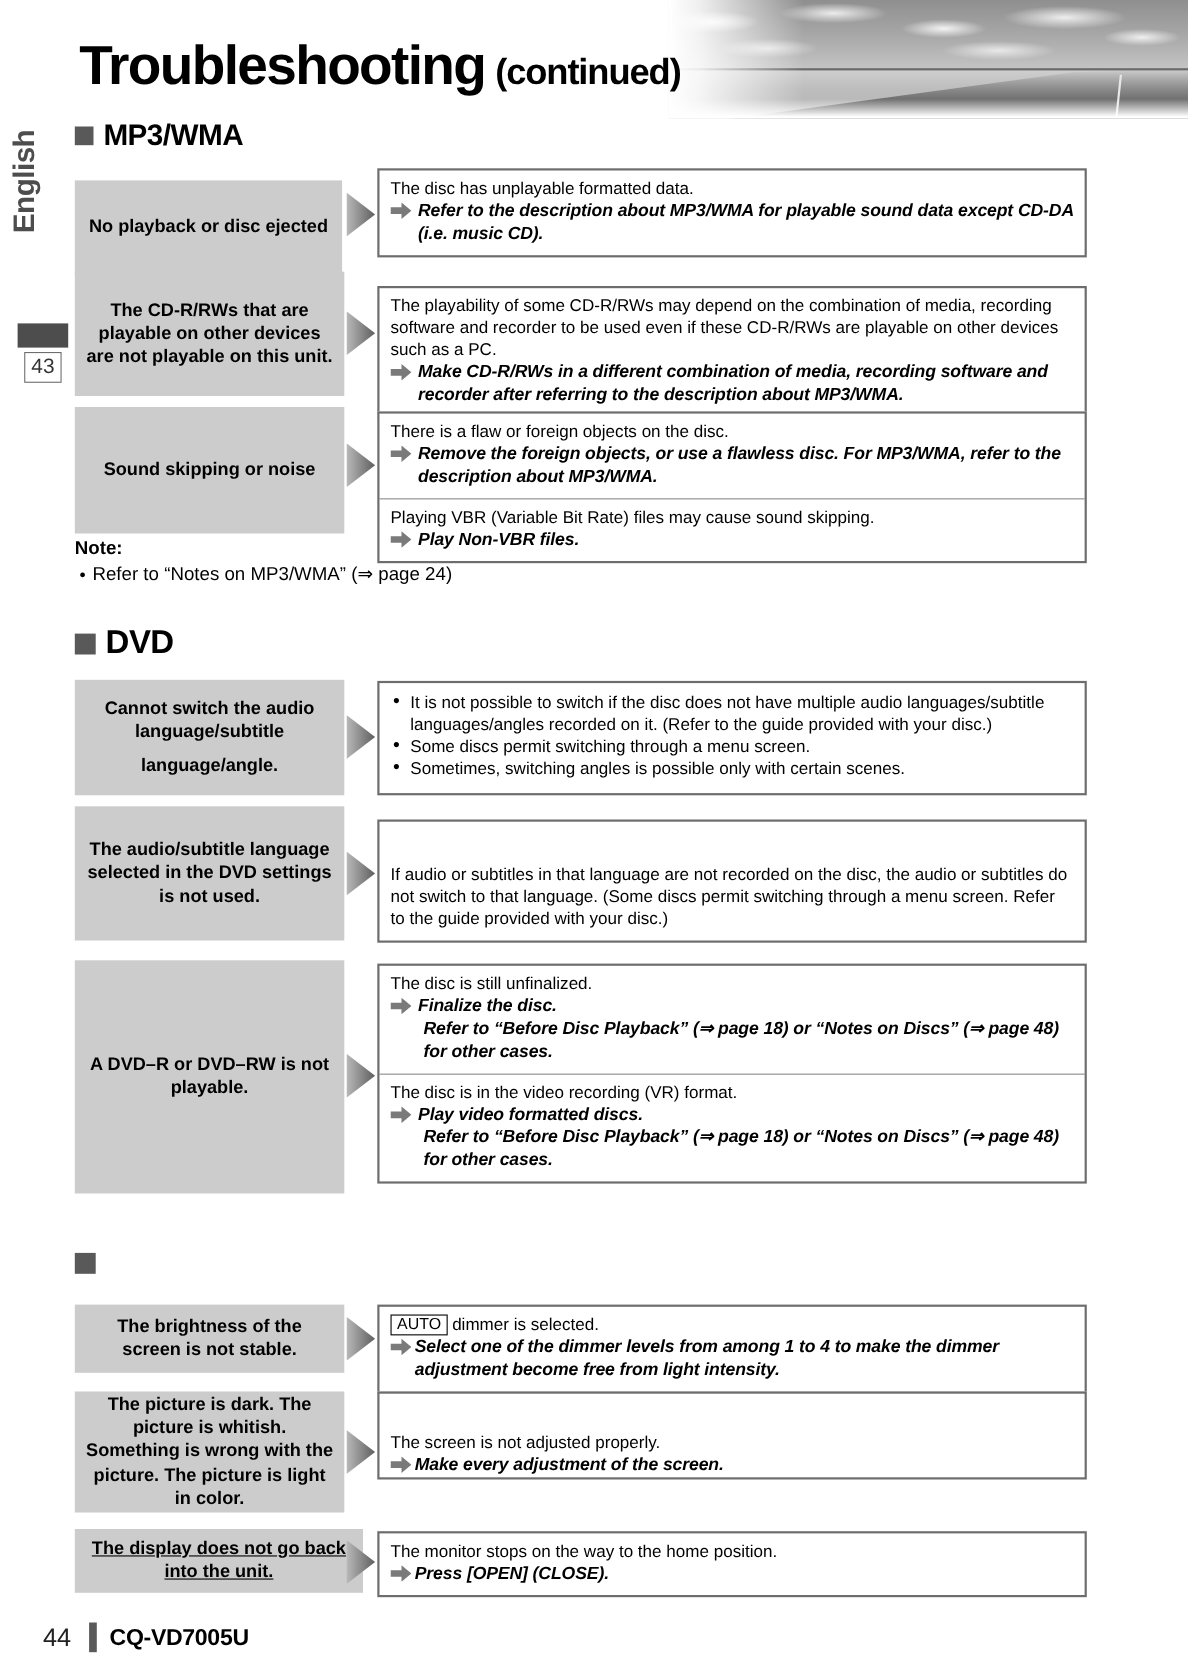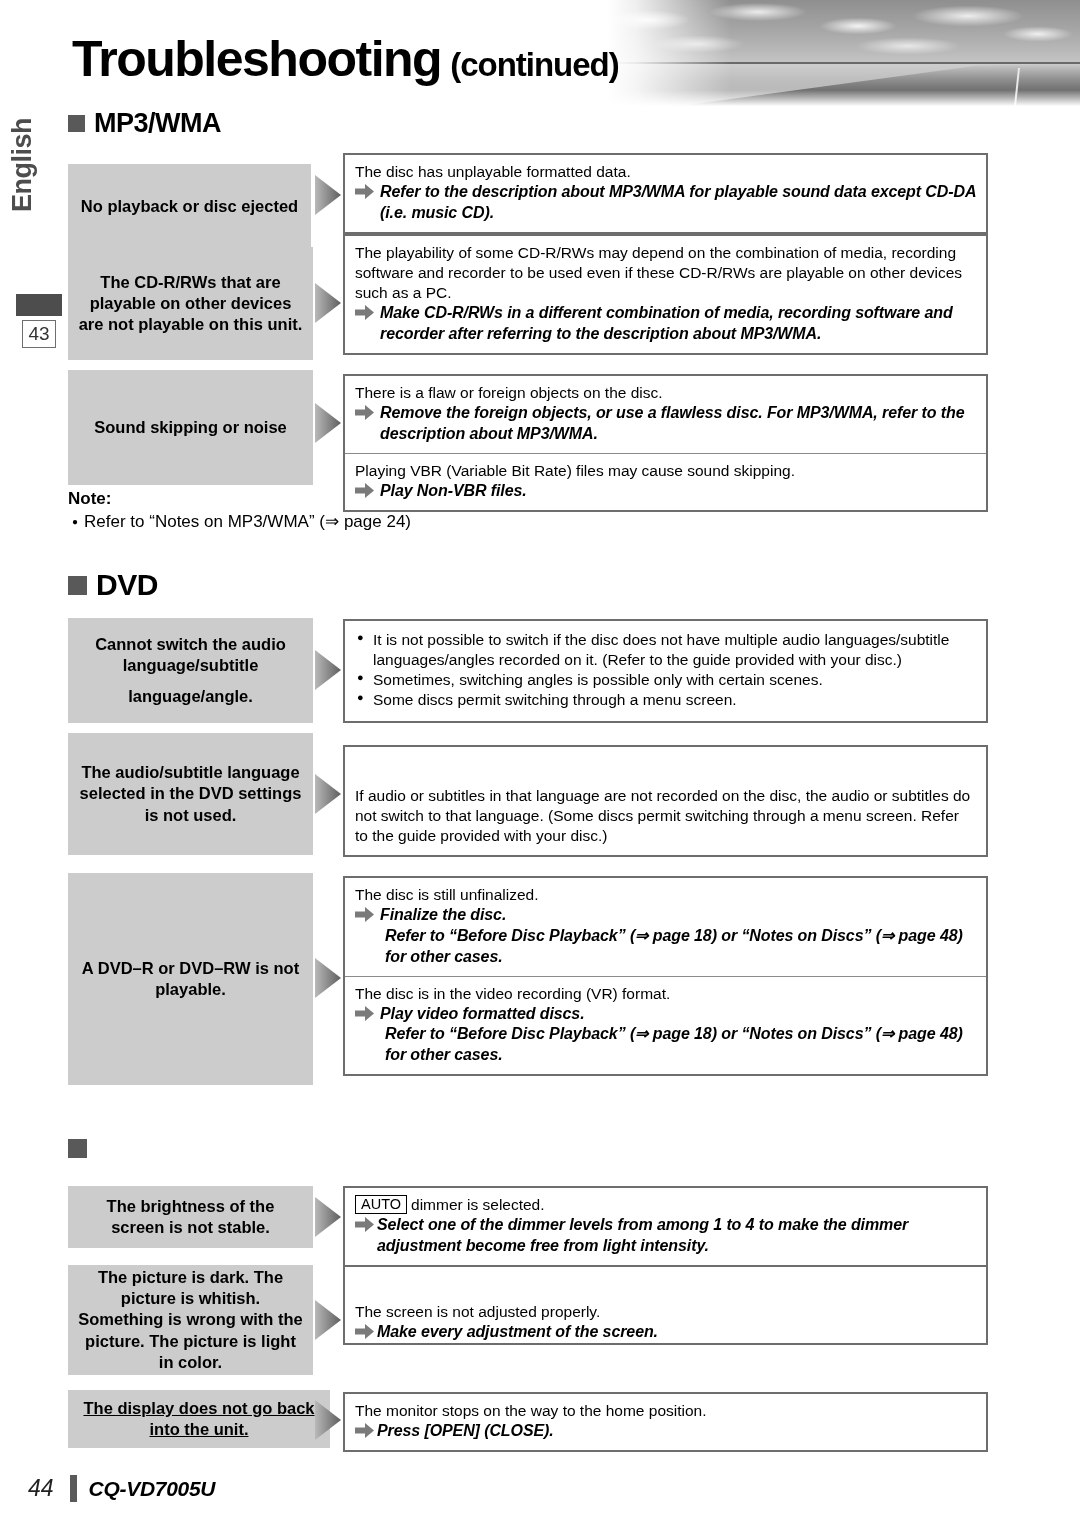--- a/index.html
+++ b/index.html
@@ -138,21 +138,21 @@
   #note .nb { font-size:17px; padding-left:4px; margin-top:2px; }
   #note .nb:before { content:"\25CF"; font-size:10px; margin-right:6px; vertical-align:2px; }
 
   
   .key {
     display:inline-block; border:1.5px solid #000; padding:0px 5px;
     font-size:14.5px; line-height:17px; margin-right:4px; vertical-align:1px;
   }
 
   
-  #footer { position:absolute; left:28px; top:1475px; display:flex; align-items:center;font-style:italic; }
+  #footer { position:absolute; left:39px; top:1475px; display:flex; align-items:center; }
   #footer .pg { font-size:23px; color:#222; margin-right:16px; }
   #footer .tick { width:7px; height:27px; background:#5a5a5a; margin-right:12px; }
   #footer .model { font-size:21px; font-weight:bold; letter-spacing:-0.3px; }
 </style>
 </head>
 <body>
 
 <div id="banner">
   <div class="sky"></div>
   <div class="ground"></div>
@@ -215,21 +215,21 @@
 </div>
 
 <div class="sym" style="top:247px; height:113px; width:245px;">
   <span>The CD-R/RWs that are playable on other devices are not playable on this unit.</span>
 </div>
 <div class="arrow" style="left:315px; top:283px;">
   <svg width="26" height="40" viewBox="0 0 26 40">
       <polygon points="0,0 26,20 0,40" fill="url(#g1)"></polygon>
     </svg>
 </div>
-<div class="boxgroup" style="top:234px;">
+<div class="boxgroup" style="top:260px;">
   <div class="cell">
     <div class="plain">The playability of some CD-R/RWs may depend on the combination of media, recording software and recorder to be used even if these CD-R/RWs are playable on other devices such as a PC.</div>
     <div class="act">
       <span class="ar"><svg width="19" height="15" viewBox="0 0 19 15">
             <polygon points="0,4.5 10,4.5 10,0 19,7.5 10,15 10,10.5 0,10.5" fill="#7a7a7a"></polygon>
           </svg></span>
       <span>Make CD-R/RWs in a different combination of media, recording software and recorder after referring to the description about MP3/WMA.</span>
     </div>
   </div>
 </div>
@@ -273,22 +273,22 @@
   <span style="display:block; margin-top:9px;">language/angle.</span>
 </div>
 <div class="arrow" style="left:315px; top:650px;">
   <svg width="26" height="40" viewBox="0 0 26 40">
       <polygon points="0,0 26,20 0,40" fill="url(#g1)"></polygon>
     </svg>
 </div>
 <div class="boxgroup" style="top:619px;">
   <div class="cell bullets" style="padding-top:9px; padding-bottom:10px;">
     <div class="b"><span>It is not possible to switch if the disc does not have multiple audio languages/subtitle languages/angles recorded on it. (Refer to the guide provided with your disc.)</span></div>
+    <div class="b"><span>Some discs permit switching through a menu screen.</span></div>
     <div class="b"><span>Sometimes, switching angles is possible only with certain scenes.</span></div>
-    <div class="b"><span>Some discs permit switching through a menu screen.</span></div>
   </div>
 </div>
 
 <div class="sym" style="top:733px; height:122px; width:245px;">
   <span>The audio/subtitle language selected in the DVD settings is not used.</span>
 </div>
 <div class="arrow" style="left:315px; top:774px;">
   <svg width="26" height="40" viewBox="0 0 26 40">
       <polygon points="0,0 26,20 0,40" fill="url(#g1)"></polygon>
     </svg>

